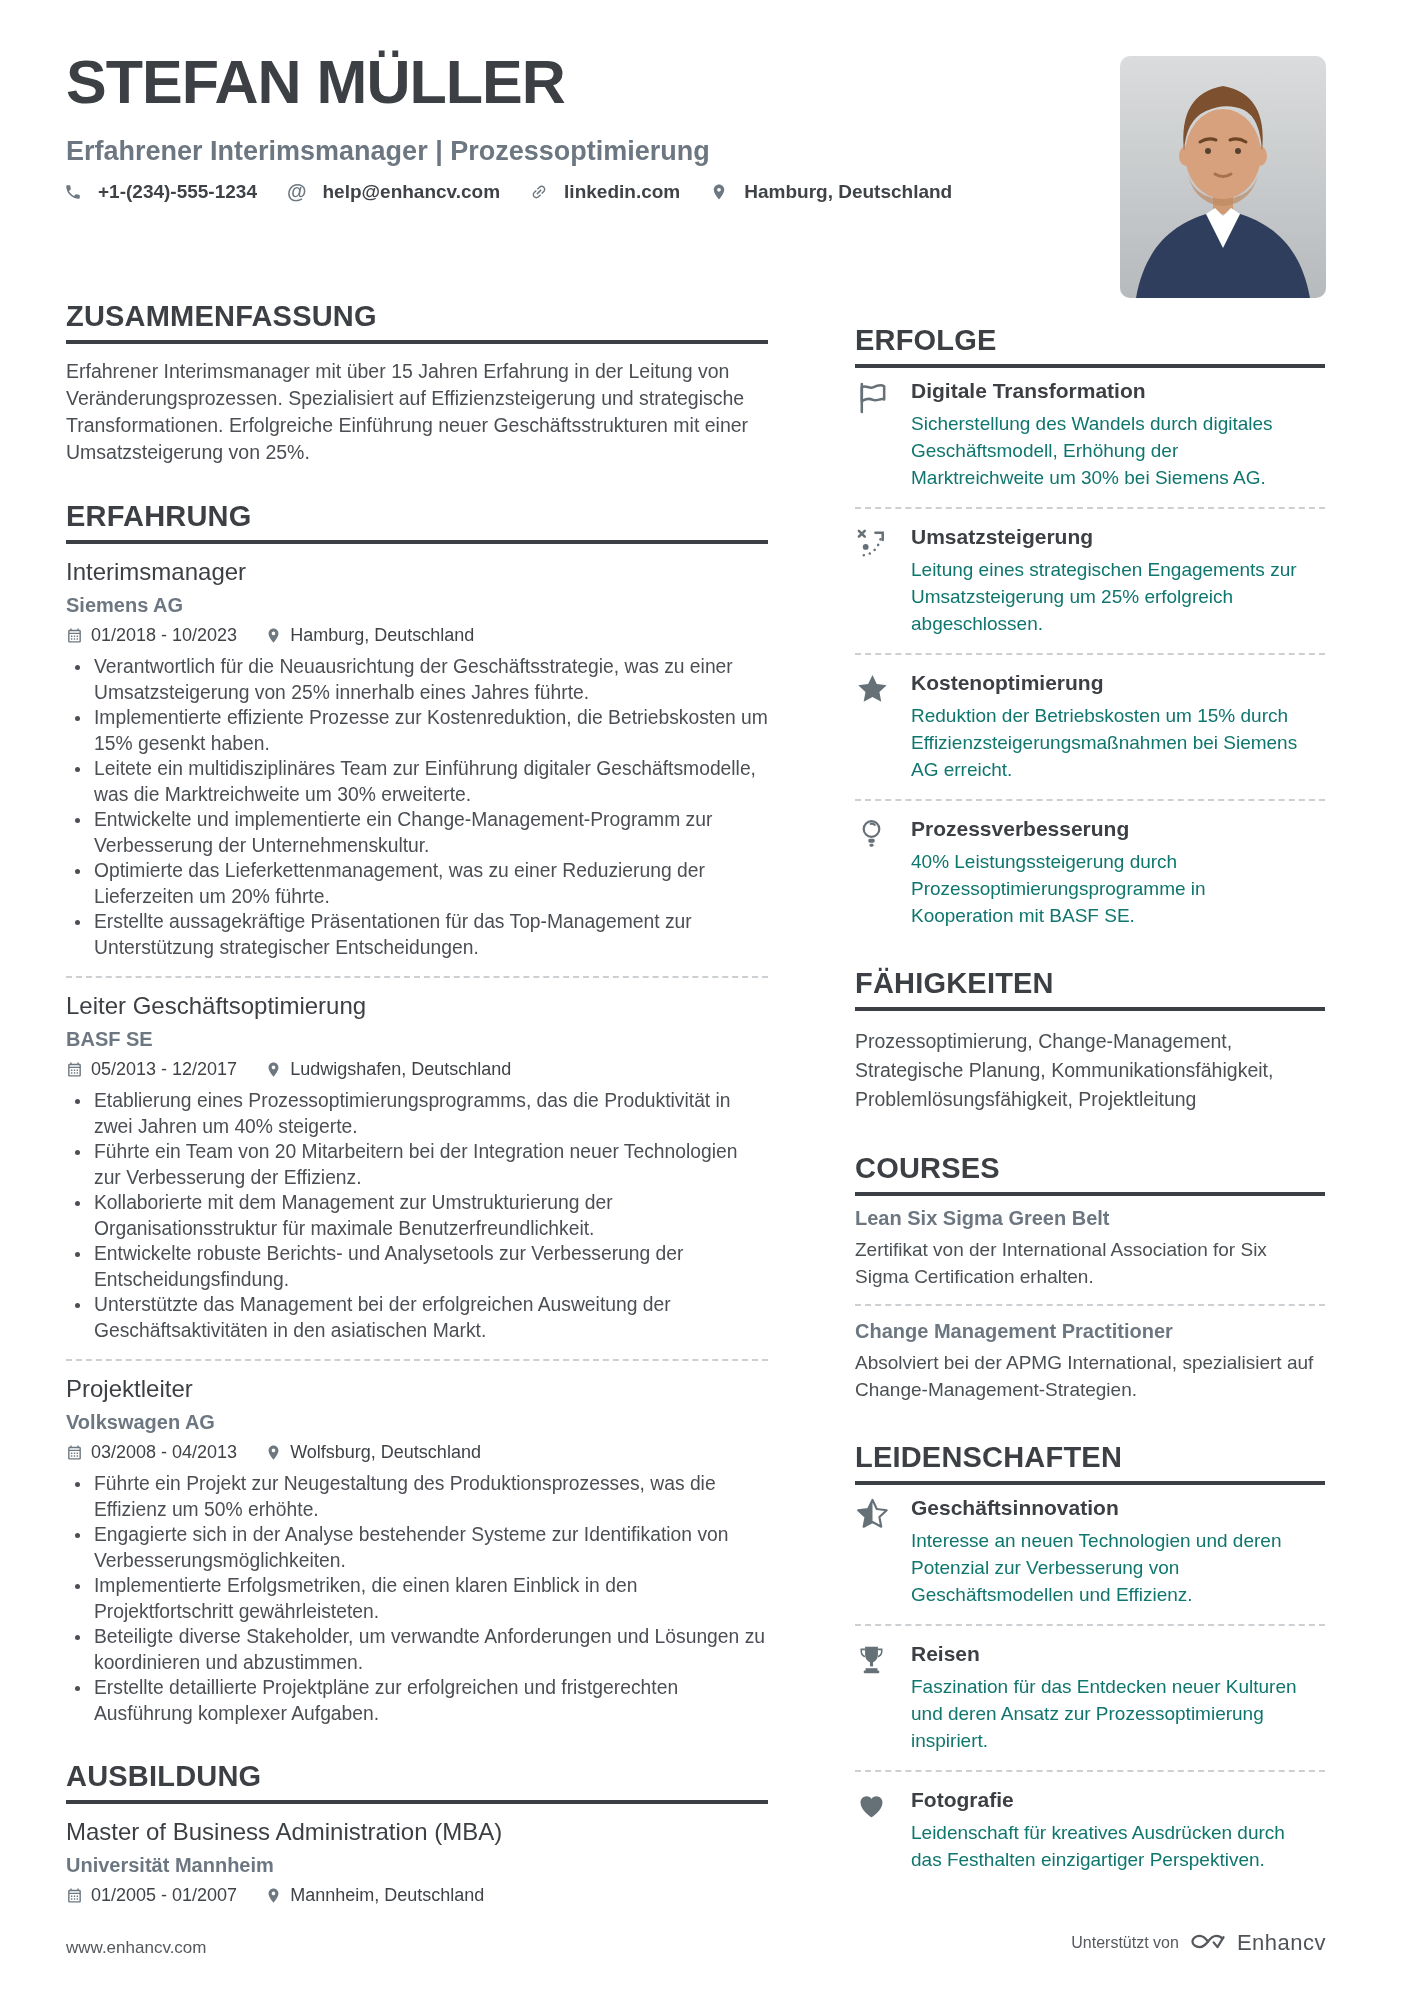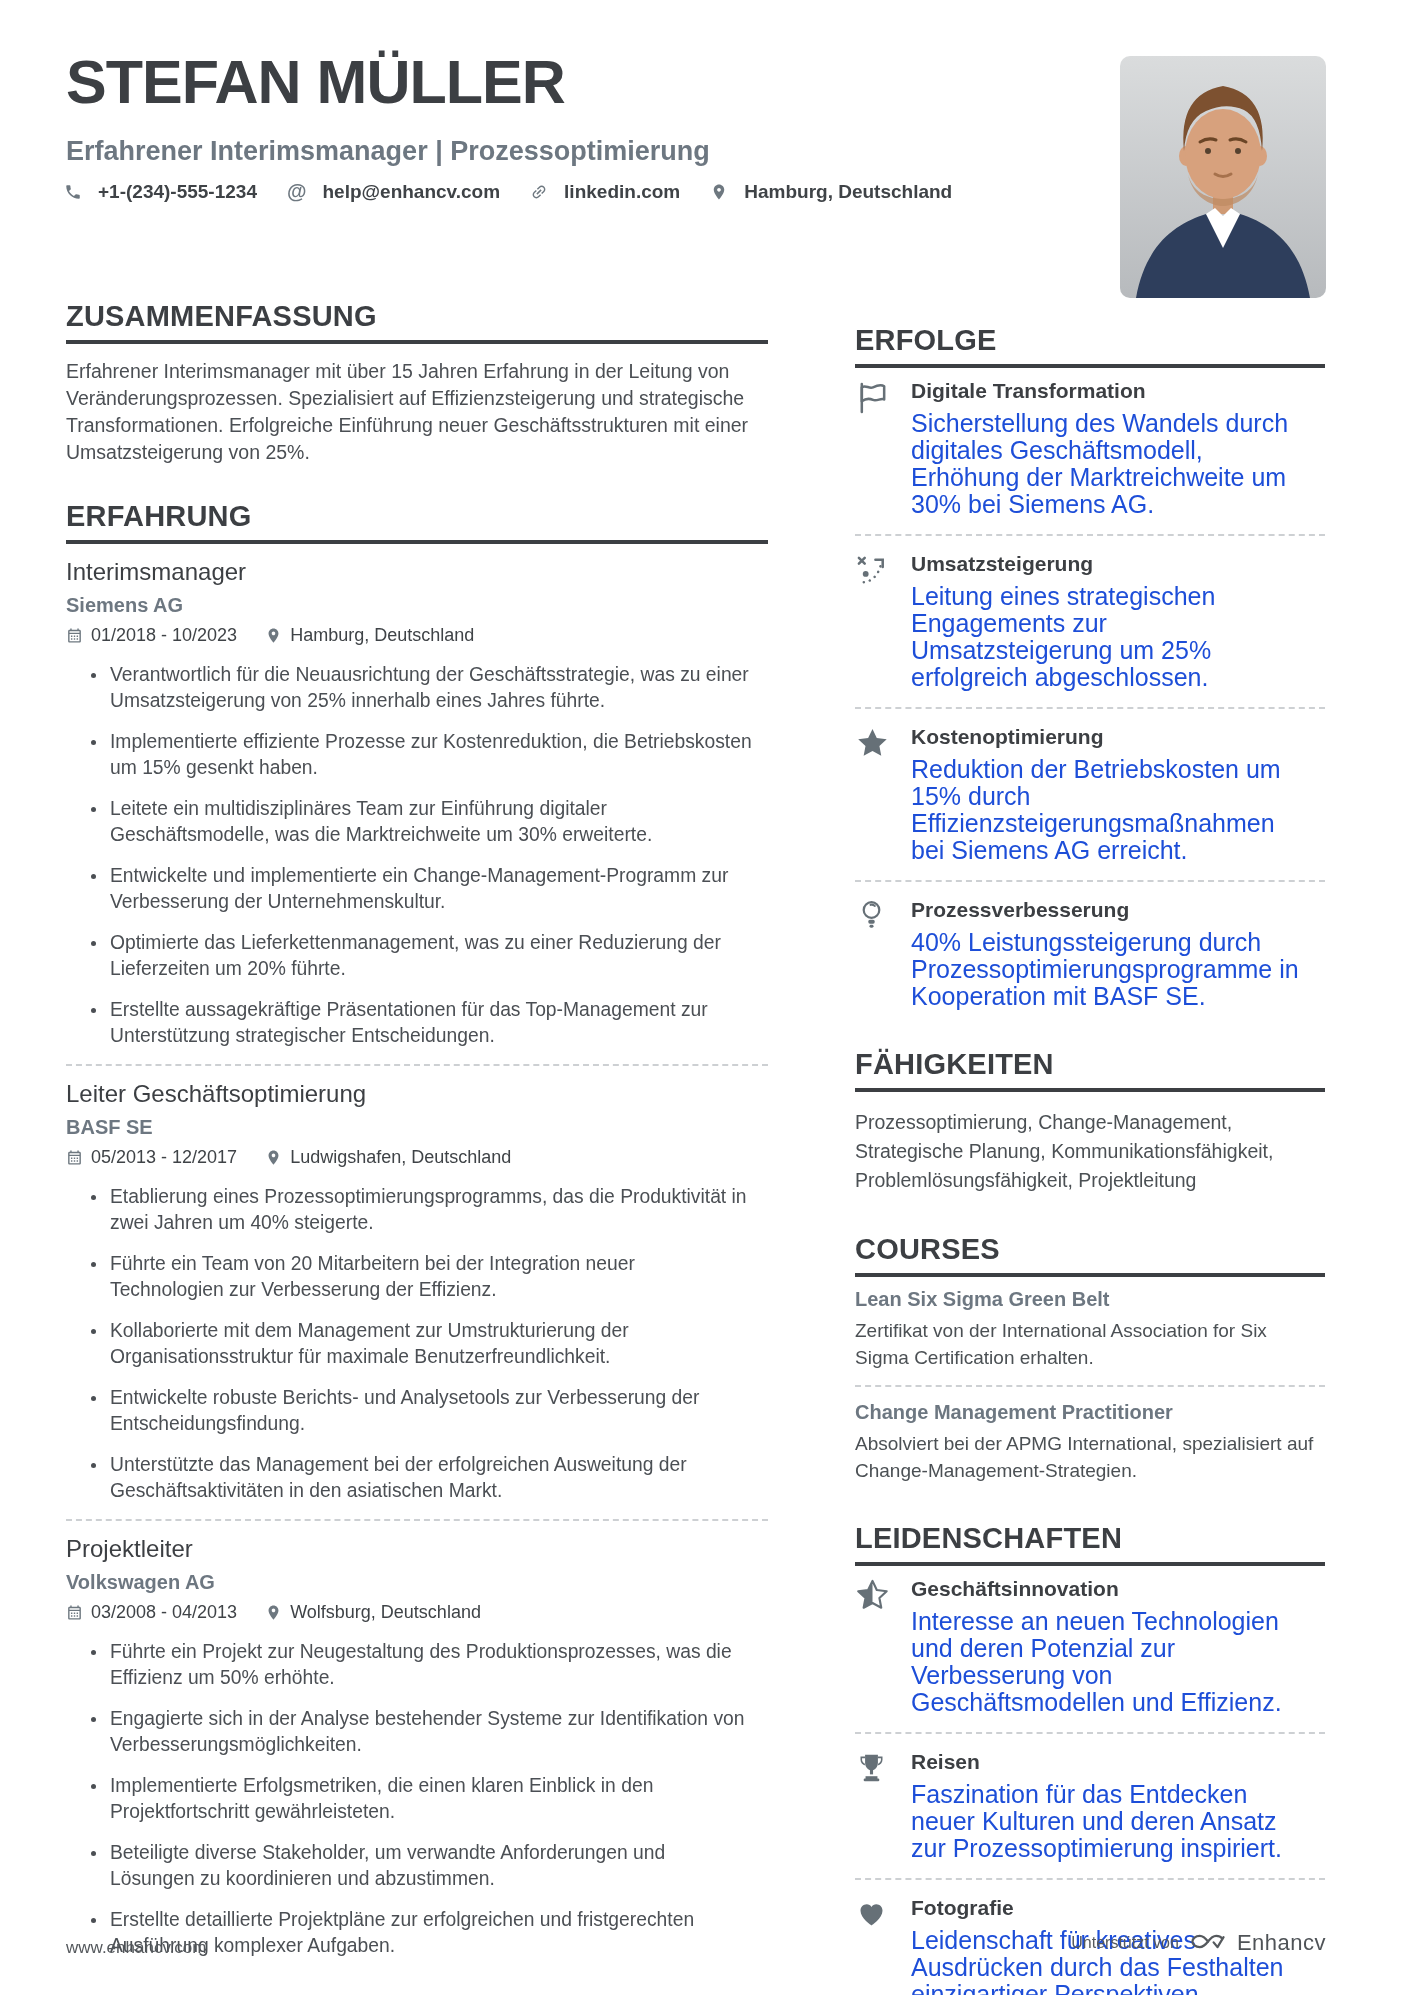--- a/index.html
+++ b/index.html
@@ -32,33 +32,33 @@
 
   
   .job{padding-top:14px;}
   .job + .job{border-top:2px dashed #cdd0d3;margin-top:16px;padding-top:14px;}
   .job-title{font-size:24px;font-weight:400;color:#3c3f43;margin:0;}
   .company{font-size:20px;font-weight:700;color:#6d7781;margin-top:8px;}
   .meta{display:flex;align-items:center;gap:28px;margin-top:8px;font-size:18px;color:#3f4347;}
   .m-item{display:flex;align-items:center;gap:8px;}
   .m-icon{display:inline-flex;align-items:center;color:#6e7880;}
   .bullets{margin:8px 0 0 0;padding-left:26px;font-size:19.3px;line-height:25.5px;color:#4b4f54;}
-  .bullets li{margin:16px;padding-left:2px;}
+  .bullets li{margin:0;padding-left:2px;}
   .bullets li::marker{color:#4b4f54;font-size:17px;}
 
   
   .edu{padding-top:14px;}
 
   
   .icon-item{display:flex;gap:18px;}
   .icon-item + .icon-item{border-top:2px dashed #cdd0d3;margin-top:16px;padding-top:16px;}
   .items-wrap{margin-top:11px;}
   .i-icon{width:38px;flex:none;color:#667077;padding-top:1px;}
   .i-title{font-size:21px;font-weight:700;color:#3c3f43;}
-  .i-text{margin-top:7px;font-size:25px;line-height:27px;color:#1d4ed8;max-width:392px;}
+  .i-text{margin-top:7px;font-size:19px;line-height:27px;color:#0f766e;max-width:392px;}
 
   .skills-text{margin-top:16px;font-size:19.5px;line-height:29px;color:#4b5054;max-width:420px;}
 
   .course{padding-top:0;}
   .course + .course{border-top:2px dashed #cdd0d3;margin-top:14px;padding-top:14px;}
   .course-title{font-size:20px;font-weight:700;color:#6d7781;}
   .course-text{margin-top:6px;font-size:19px;line-height:27px;color:#4b5054;}
 
   
   .footer-left{position:absolute;left:66px;top:1938px;font-size:17px;color:#54585c;}

